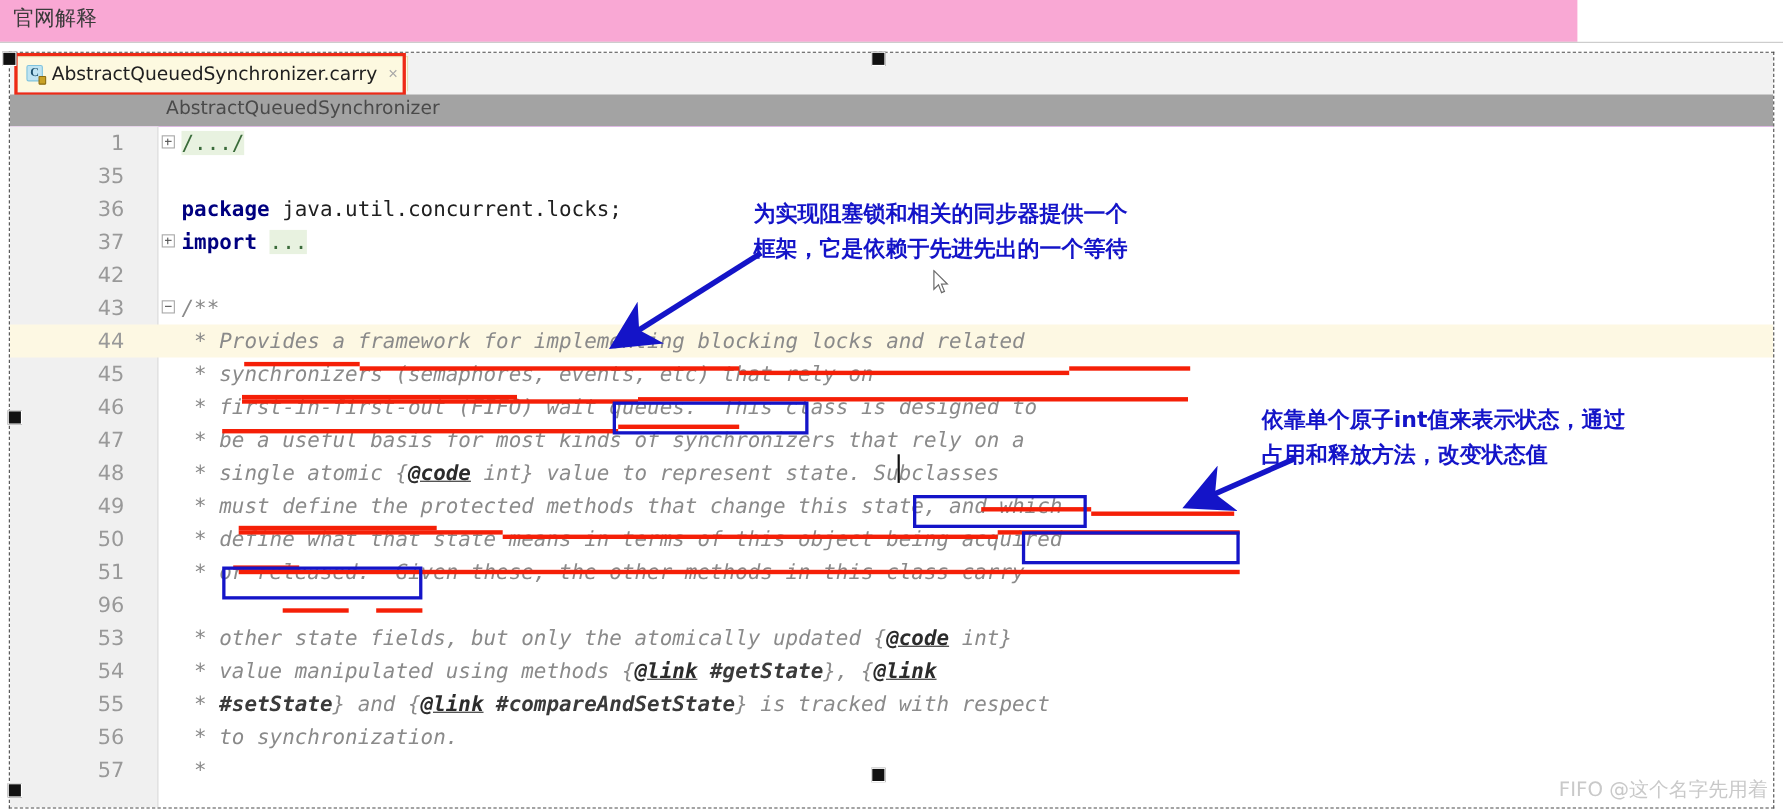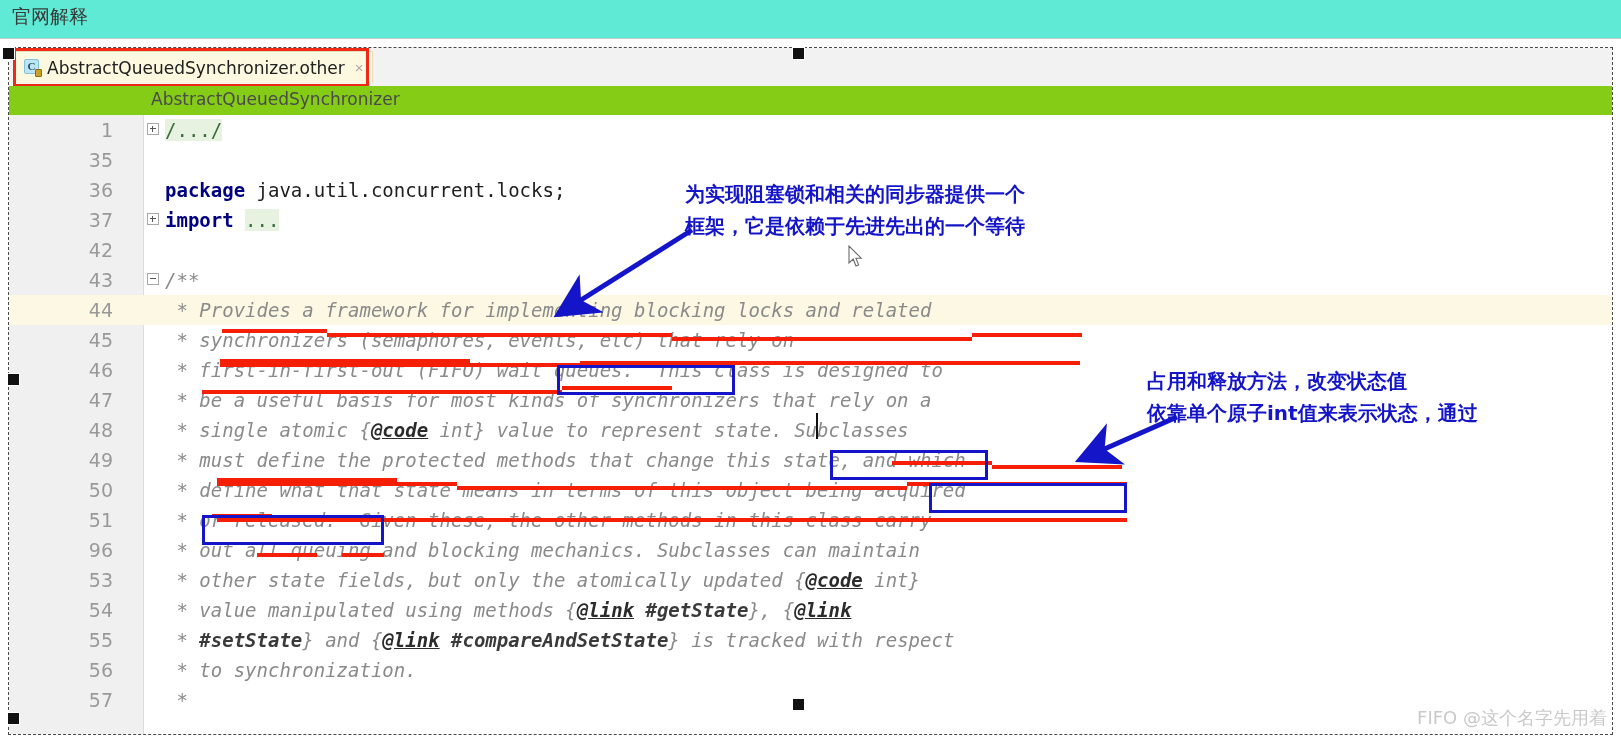--- a/index.html
+++ b/index.html
@@ -6,22 +6,22 @@
   body{
     width:1621px;height:738px;
     background:#ffffff;
     font-family:"Liberation Sans", sans-serif;
     overflow:hidden;
     position:relative;
   }
 
   
   #doc-heading{
-    position:absolute;left:0;top:0;width:1621px;height:38px;
-    background:#5eead4;
+    position:absolute;left:0;top:0;width:1434px;height:38px;
+    background:#f9a8d4;
   }
   #doc-heading .heading-text{
     position:absolute;left:12px;top:4px;
     font-size:19px;color:#3a3a3a;
     font-family:"DejaVu Sans", sans-serif;
     white-space:nowrap;
   }
   #doc-rule{
     position:absolute;left:0;top:38px;width:1621px;height:1px;
     background:#c8c8c8;
@@ -94,21 +94,21 @@
   }
   
   #tab-highlight{
     position:absolute;left:4px;top:0px;width:348px;height:39px;
     border:3px solid #ee2a16;box-sizing:border-box;
   }
 
   
   #breadcrumb-bar{
     position:absolute;left:0;top:38px;width:1603px;height:29px;
-    background:#84cc16;border-bottom:5px solid #d946ef;
+    background:#a3a3a3;border-bottom:5px solid #d946ef;
   }
   #breadcrumb{
     position:absolute;left:142px;top:3px;
     font-size:17px;color:#4a4a4a;white-space:nowrap;
     font-family:"DejaVu Sans", sans-serif;
   }
 
   
   #editor{
     position:absolute;left:0;top:67px;width:1603px;height:619px;
@@ -191,21 +191,21 @@
 
 <div id="ide">
 
   <div id="tab-bar">
     <div id="editor-tab">
       <span class="tab-icon">
         <span class="c-box"></span>
         <span class="c-letter">C</span>
         <span class="lock"></span>
       </span>
-      <span id="tab-label">AbstractQueuedSynchronizer.other</span>
+      <span id="tab-label">AbstractQueuedSynchronizer.carry</span>
       <span id="tab-close">×</span>
     </div>
     <div id="tab-highlight" style="width: 355.875px;"></div>
   </div>
 
   <div id="breadcrumb-bar">
     <div id="breadcrumb">AbstractQueuedSynchronizer</div>
   </div>
 
   <div id="editor">
@@ -273,21 +273,20 @@
         <div class="code-row" style="top: 360px;">
           <div class="ln">50</div>
           <div class="code cmt"> * define what that state means in terms of this object being acquired</div>
         </div>
         <div class="code-row" style="top: 390px;">
           <div class="ln">51</div>
           <div class="code cmt"> * or released.  Given these, the other methods in this class carry</div>
         </div>
         <div class="code-row" style="top: 420px;">
           <div class="ln">96</div>
-          <div class="code cmt"> * out all queuing and blocking mechanics. Subclasses can maintain</div>
         </div>
         <div class="code-row" style="top: 450px;">
           <div class="ln">53</div>
           <div class="code cmt"> * other state fields, but only the atomically updated {<span class="tagk">@code</span> int}</div>
         </div>
         <div class="code-row" style="top: 480px;">
           <div class="ln">54</div>
           <div class="code cmt"> * value manipulated using methods {<span class="tagk">@link</span> <span class="bld">#getState</span>}, {<span class="tagk">@link</span></div>
         </div>
         <div class="code-row" style="top: 510px;">
@@ -364,22 +363,22 @@
     </defs>
     <line x1="115" y1="17" x2="22" y2="58" stroke="#1414c8" stroke-width="5" marker-end="url(#ahead2)"></line>
   </svg>
 
   <div class="ann-cn" style="left:673px;top:178px;">
     <div>为实现阻塞锁和相关的同步器提供一个</div>
     <div>框架，它是依赖于先进先出的一个等待</div>
   </div>
 
   <div class="ann-cn" style="left:1135px;top:365px;">
+    <div>依靠单个原子int值来表示状态，通过</div>
     <div>占用和释放方法，改变状态值</div>
-    <div>依靠单个原子int值来表示状态，通过</div>
   </div>
 
   <svg id="mouse-cursor" viewBox="0 0 16 24" width="16" height="24">
     <path d="M1,1 L1,18 L5.2,14 L8,21 L10.6,19.9 L7.9,13.3 L13.2,13.2 z" fill="#ffffff" stroke="#ararararar" stroke-width="1"></path>
     <path d="M1,1 L1,18 L5.2,14 L8,21 L10.6,19.9 L7.9,13.3 L13.2,13.2 z" fill="#ffffff" stroke="#6b6b6b" stroke-width="1.1"></path>
   </svg>
 </div>
 
 <div id="watermark">FIFO @这个名字先用着</div>
 

